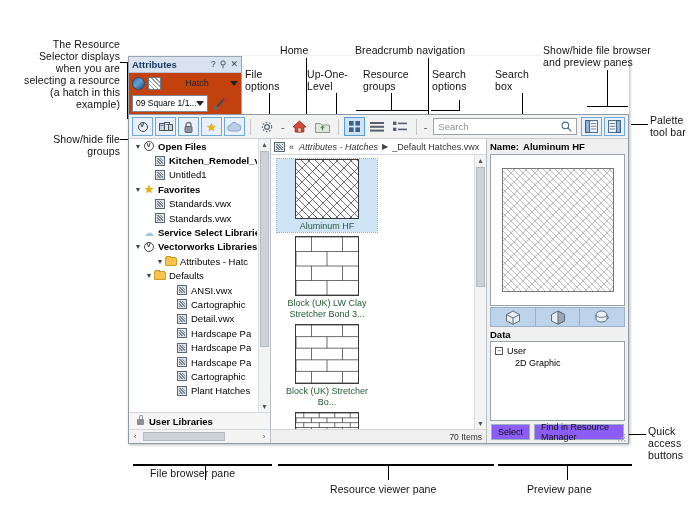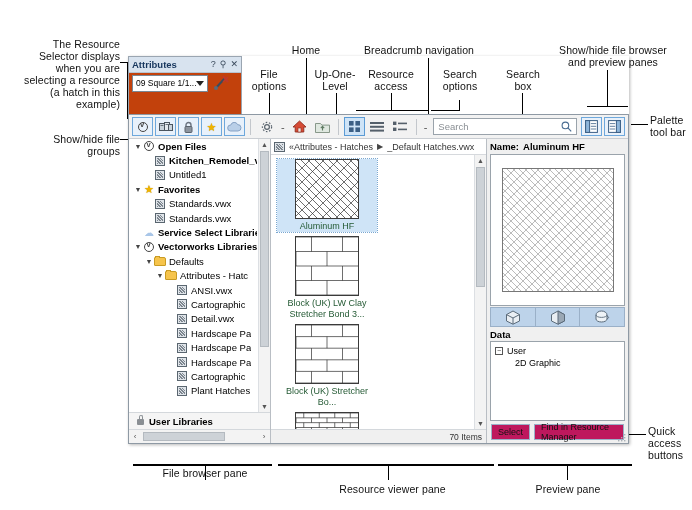--- a/index.html
+++ b/index.html
@@ -2,21 +2,21 @@
 <html><head>
 <meta charset="utf-8">
 <style>
   html,body{margin:0;padding:0;}
   body{
     width:692px;height:510px;background:#ffffff;
     font-family:"Liberation Sans", sans-serif;
     color:#000;overflow:hidden;position:relative;
   }
   .ann{position:absolute;font-size:10.5px;line-height:12px;color:#111;letter-spacing:.1px;}
-  .ann.c{text-align:center;}
+  .ann.c{}
   .ann.r{text-align:right;}
   .ann.l{text-align:left;}
   .ln{position:absolute;background:#000;}
   .ln.v{width:1px;}
   .ln.h{height:1px;}
 
   
   #palette{
     position:absolute;left:128px;top:56px;width:501px;height:388px;
     box-shadow:1px 1px 3px rgba(0,0,0,.28);
@@ -133,21 +133,21 @@
   #prevHatch{width:112px;height:124px;border:1px solid #777;box-sizing:border-box;background:#fff;}
   #prevTools{margin:1px 3px 0 3px;height:20px;background:#bdd3ea;border:1px solid #9ab0c8;box-sizing:border-box;display:flex;align-items:center;}
   #prevTools .pb{flex:1;display:flex;align-items:center;justify-content:center;height:100%;border-right:1px solid #9ab0c8;}
   #prevTools .pb:last-child{border-right:none;}
   #dataHdr{height:14px;display:flex;align-items:center;padding:0 3px;font-size:9.5px;font-weight:bold;background:#f0f0f0;}
   #dataBox{margin:0 3px;flex:1;background:#fff;border:1px solid #9aa3ab;box-sizing:border-box;font-size:9px;padding:3px 0 0 0;}
   .dRow{display:flex;align-items:center;height:12px;padding-left:4px;}
   .dExp{width:8px;height:8px;border:1px solid #555;box-sizing:border-box;font-size:7px;line-height:6px;text-align:center;margin-right:4px;color:#333;}
   .dChild{padding-left:24px;height:12px;line-height:12px;}
   #qbtns{height:22px;display:flex;align-items:center;justify-content:flex-end;gap:4px;padding:0 4px;}
-  .qb{height:16px;background:#be185d;border:1px solid #9ab0c8;box-sizing:border-box;font-size:9px;display:flex;align-items:center;justify-content:center;padding:0 6px;color:#111;}
+  .qb{height:16px;background:#8b5cf6;border:1px solid #9ab0c8;box-sizing:border-box;font-size:9px;display:flex;align-items:center;justify-content:center;padding:0 6px;color:#111;}
   #grip{position:absolute;right:2px;bottom:1px;width:8px;height:8px;}
 
   svg{display:block;}
 </style>
 </head>
 <body>
 
 <div class="ann r" style="left:10px;top:38px;width:110px;white-space:pre-line;">The Resource
 Selector displays
 when you are
@@ -169,21 +169,21 @@
 <div class="ln v" style="left:306px;top:58px;height:57px;"></div>
 
 <div class="ann c" style="left:307px;top:68px;width:56px;white-space:pre-line;">Up-One-
 Level</div>
 <div class="ln v" style="left:336px;top:93px;height:22px;"></div>
 
 <div class="ann c" style="left:355px;top:44px;width:128px;">Breadcrumb navigation</div>
 <div class="ln v" style="left:428px;top:58px;height:57px;"></div>
 
 <div class="ann c" style="left:363px;top:68px;width:56px;white-space:pre-line;">Resource
-access</div>
+groups</div>
 <div class="ln v" style="left:391px;top:93px;height:17px;"></div>
 <div class="ln h" style="left:356px;top:110px;width:72px;"></div>
 
 <div class="ann c" style="left:432px;top:68px;width:56px;white-space:pre-line;">Search
 options</div>
 <div class="ln h" style="left:431px;top:110px;width:29px;"></div>
 <div class="ln v" style="left:459px;top:100px;height:11px;"></div>
 
 <div class="ann c" style="left:495px;top:68px;width:56px;white-space:pre-line;">Search
 box</div>
@@ -216,20 +216,26 @@
 <div class="ann c" style="left:527px;top:483px;width:82px;">Preview pane</div>
 
 <div id="palette">
 
   <div id="attr">
     <div id="attrTitle">
       <span class="t">Attributes</span>
       <span class="g">?</span>
       <span class="g">⚲</span>
       <span class="g">✕</span>
+    </div>
+    <div class="attrRow">
+      <span class="sw globe"></span>
+      <span class="sw hatchmini"></span>
+      <span class="lbl">Hatch</span>
+      <span class="caret"></span>
     </div>
     <div class="attrRow" style="height:20px;padding:0;">
       <div id="attrSel">
         <span class="v">09 Square 1/1...</span>
         <span class="caret"></span>
       </div>
       <span class="wandIcon">
         <svg width="18" height="17" viewBox="0 0 18 17">
           <line x1="2" y1="14" x2="12" y2="3" stroke="#3a4a5c" stroke-width="2"></line>
           <line x1="10" y1="1" x2="15" y2="7" stroke="#c0392b" stroke-width="2"></line>
@@ -427,34 +433,34 @@
               </div>
               <div class="trow">
                 <span style="width: 4px; flex: 0 0 auto;"></span>
                 <span class="tw">▼</span>
                 <span class="ticon">
                   <span class="clockIcon"></span>
                 </span>
                 <span class="tlabel b">Vectorworks Libraries</span>
               </div>
               <div class="trow">
+                <span style="width: 26px; flex: 0 0 auto;"></span>
+                <span class="tw">▼</span>
+                <span class="ticon">
+                  <span class="folder"></span>
+                </span>
+                <span class="tlabel">Attributes - Hatc</span>
+              </div>
+              <div class="trow">
                 <span style="width: 15px; flex: 0 0 auto;"></span>
                 <span class="tw">▼</span>
                 <span class="ticon">
                   <span class="folder"></span>
                 </span>
                 <span class="tlabel">Defaults</span>
-              </div>
-              <div class="trow">
-                <span style="width: 26px; flex: 0 0 auto;"></span>
-                <span class="tw">▼</span>
-                <span class="ticon">
-                  <span class="folder"></span>
-                </span>
-                <span class="tlabel">Attributes - Hatc</span>
               </div>
               <div class="trow">
                 <span style="width: 37px; flex: 0 0 auto;"></span>
                 <span class="tw"></span>
                 <span class="ticon">
                   <span class="docIcon"></span>
                 </span>
                 <span class="tlabel">ANSI.vwx</span>
               </div>
               <div class="trow">
@@ -528,21 +534,21 @@
           <span class="a">‹</span>
           <div class="th"></div>
           <span class="a" style="position:absolute;right:0;">›</span>
         </div>
       </div>
 
       <div id="resPane">
         <div id="crumb">
           <span class="ci"></span>
           <span style="font-size:9px;">«</span>
-          <span style="">Attributes - Hatches</span>
+          <span style="margin-left:5px;font-style:italic;">Attributes - Hatches</span>
           <span class="sep">▶</span>
           <span>_Default Hatches.vwx</span>
         </div>
         <div id="gridwrap">
           <div id="grid">
               <div class="cell sel">
                 <div class="thumb">
                   <svg width="62" height="58" viewBox="0 0 62 58" preserveAspectRatio="none">
                     <line x1="-58" y1="0" x2="0" y2="58" stroke="#2f2f2f" stroke-width="0.7" fill="none"></line>
                     <line x1="-51" y1="0" x2="7" y2="58" stroke="#2f2f2f" stroke-width="0.7" fill="none"></line>

